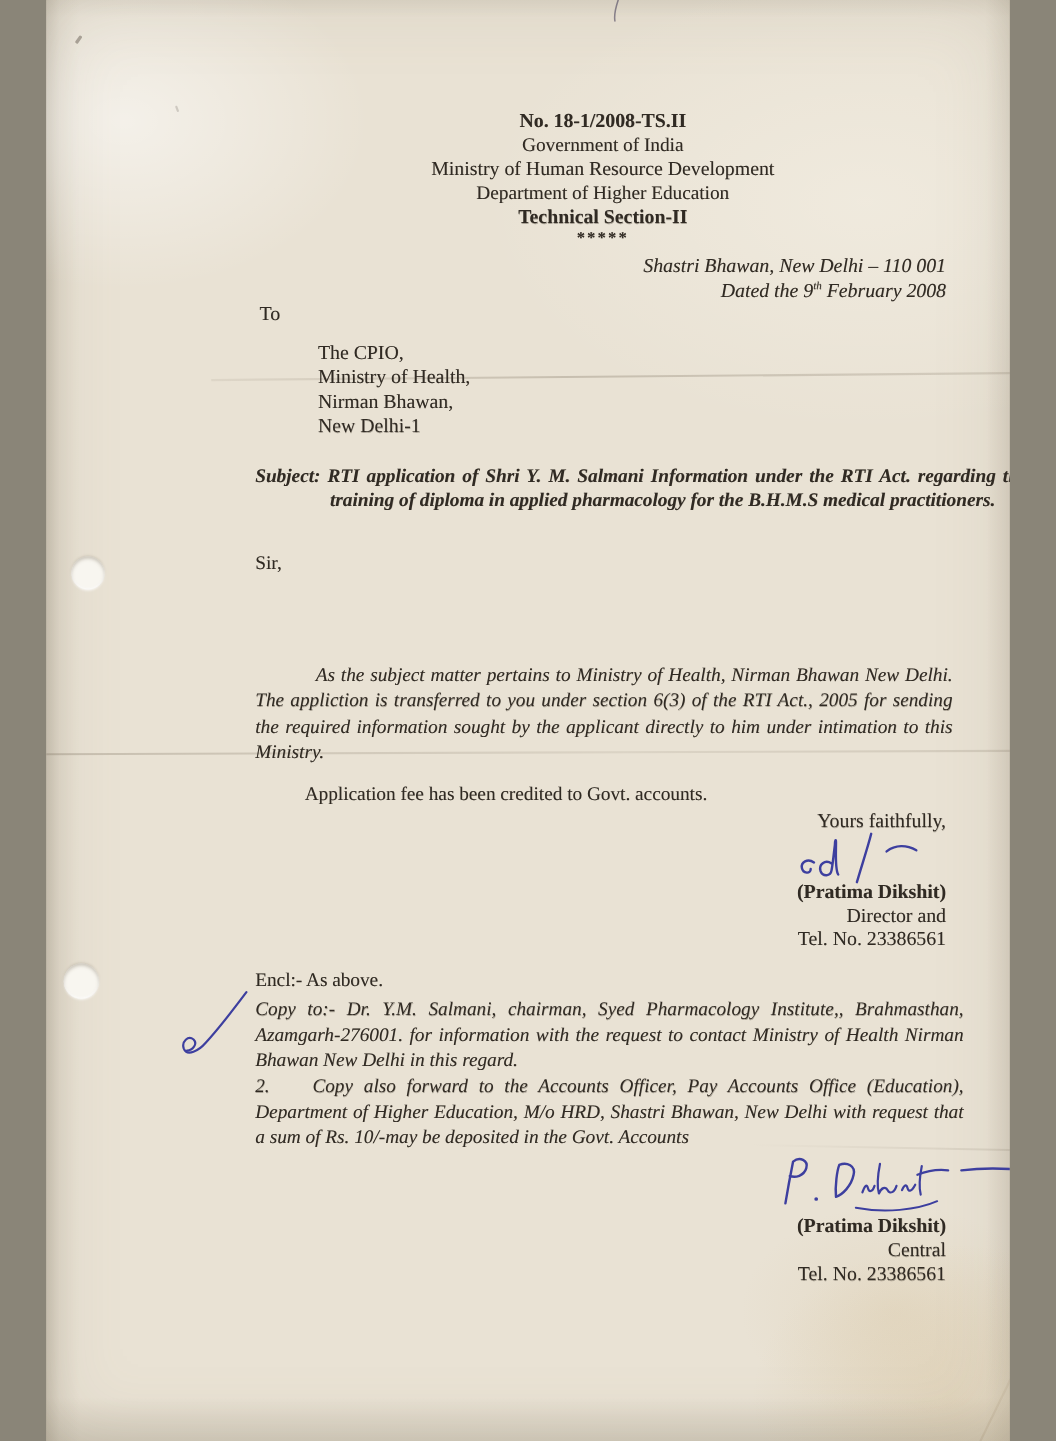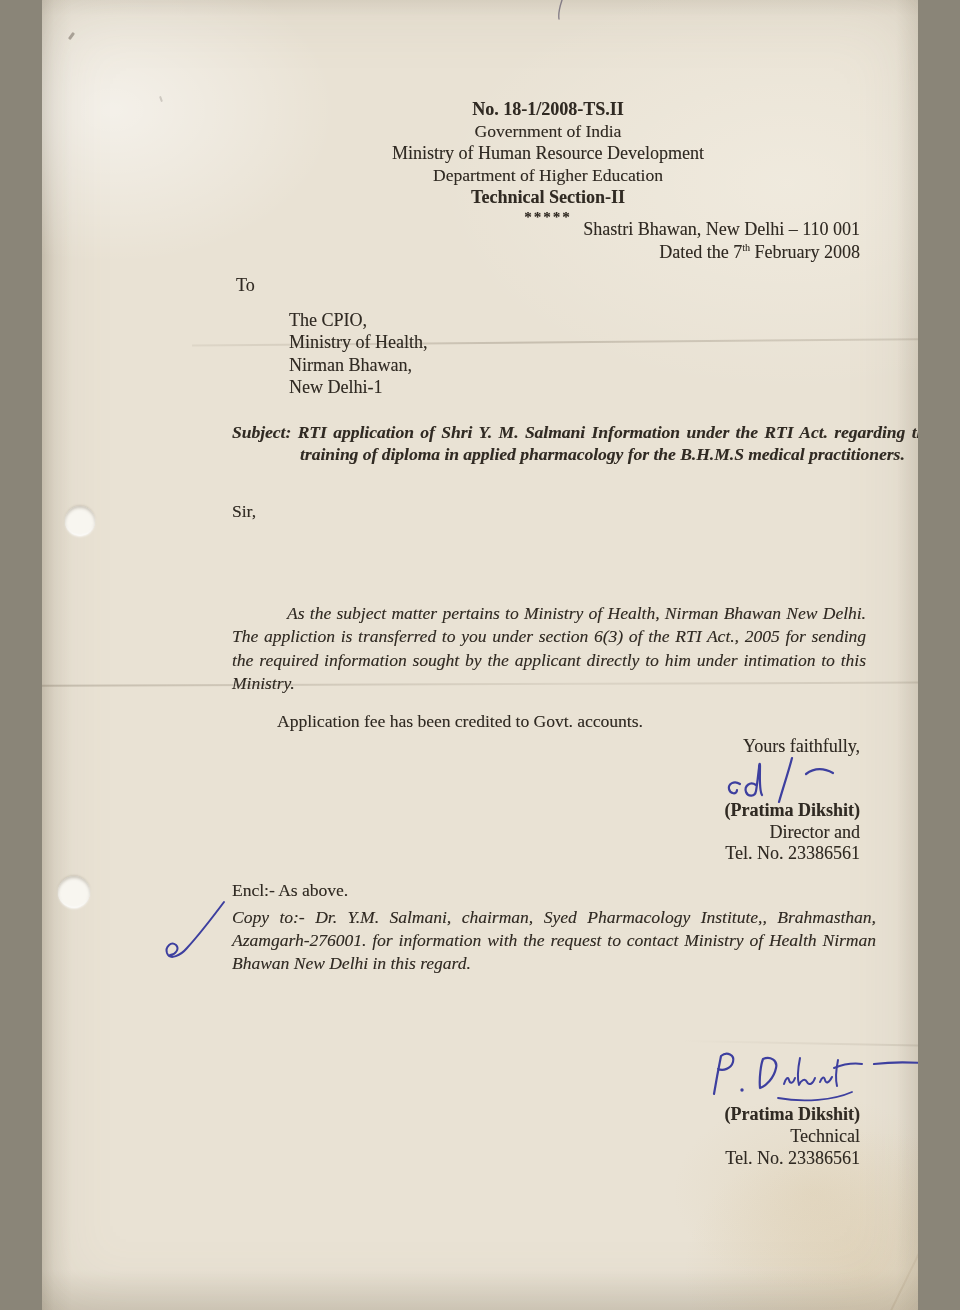--- a/index.html
+++ b/index.html
@@ -68,23 +68,23 @@
 
   <div class="t center" style="left:190px;top:98px;width:632px;line-height:22px;">
     <span class="hline b" style="font-size:18px;">No. 18-1/2008-TS.II</span>
     <span class="hline">Government of India</span>
     <span class="hline" style="font-size:18px;">Ministry of Human Resource Development</span>
     <span class="hline">Department of Higher Education</span>
     <span class="hline b" style="font-size:18px;">Technical Section-II</span>
     <span class="hline b" style="font-size:15px;letter-spacing:2px;line-height:18px;">*****</span>
   </div>
 
-  <div class="t right" style="left:418px;top:218px;width:400px;font-size:18px;line-height:22.5px;">
+  <div class="t right" style="left:418px;top:230px;width:400px;font-size:18px;line-height:22.5px;font-style:italic;">
     <span class="hline">Shastri Bhawan, New Delhi – 110 001</span>
-    <span class="hline"><span>Dated the 7</span><sup class="ord">th</sup><span> February 2008</span></span>
+    <span class="hline"><span>Dated the 9</span><sup class="ord">th</sup><span> February 2008</span></span>
   </div>
 
   <div class="t" style="left:194px;top:274px;font-size:18px;">To</div>
   <div class="t" style="left:247px;top:309px;font-size:18px;line-height:22.3px;">
     <span class="hline">The CPIO,</span>
     <span class="hline">Ministry of Health,</span>
     <span class="hline">Nirman Bhawan,</span>
     <span class="hline">New Delhi-1</span>
   </div>
 
@@ -113,35 +113,38 @@
 
   <div class="t" style="left:190px;top:879px;">Encl:- As above.</div>
 
   <div class="ink" style="position:absolute;left:118px;top:898px;width:72px;height:68px;">
     <svg width="72" height="68" viewBox="0 0 72 68">
       <path d="M64,4 C52,20 38,38 27,50 C21,57 10,63 7,55 C5,49 11,43 16,47 C20,51 15,57 10,57" stroke="#3d3f9f" stroke-width="2"></path>
     </svg>
   </div>
 
   <div class="t just" style="left:190px;top:906px;width:644px;line-height:23.2px;">Copy to:- Dr. Y.M. Salmani, chairman, Syed Pharmacology Institute,, Brahmasthan, Azamgarh-276001. for  information with the request to contact Ministry of Health Nirman Bhawan New Delhi in this regard.</div>
+  <div class="t just" style="left:190px;top:976px;width:644px;line-height:23.2px;">
+    <span class="num">2.</span><span>Copy also forward to the Accounts Officer, Pay Accounts Office (Education), Department of Higher Education, M/o HRD, Shastri Bhawan, New Delhi with request that a sum of Rs. 10/-may be deposited in the Govt. Accounts</span>
+  </div>
 
   <div class="ink" style="position:absolute;left:652px;top:1048px;width:240px;height:60px;">
     <svg width="240" height="60" viewBox="0 0 240 60">
       <path d="M20,46 C22,34 25,18 27,8 C33,3 41,7 39,14 C37,21 29,23 24,21" stroke="#3d3f9f" stroke-width="2.2"></path>
       <circle cx="48" cy="42" r="1.7" fill="#3d3f9f"></circle>
       <path d="M66,40 C65,30 67,16 69,11 C76,8 84,12 82,20 C80,30 72,38 66,40" stroke="#3d3f9f" stroke-width="2.2"></path>
       <path d="M90,36 C92,30 94,28 95,32 C96,36 99,36 101,30" stroke="#3d3f9f" stroke-width="2"></path>
       <path d="M106,10 C104,20 103,30 105,37 C107,32 111,30 113,34 C115,38 119,36 121,30" stroke="#3d3f9f" stroke-width="2"></path>
       <path d="M126,34 C128,29 130,28 131,32 C132,36 135,35 138,29" stroke="#3d3f9f" stroke-width="2"></path>
       <path d="M144,12 C142,22 141,30 143,38" stroke="#3d3f9f" stroke-width="2"></path>
       <path d="M140,20 C150,16 160,15 168,16" stroke="#3d3f9f" stroke-width="2"></path>
       <path d="M180,16 C196,14 214,14 228,15" stroke="#3d3f9f" stroke-width="2.2"></path>
       <path d="M84,50 C110,55 140,52 158,44" stroke="#3d3f9f" stroke-width="1.8"></path>
     </svg>
   </div>
 
   <div class="t right" style="left:518px;top:1104px;width:300px;font-size:18px;line-height:21.8px;">
     <span class="hline b">(Pratima Dikshit)</span>
-    <span class="hline">Technical</span>
+    <span class="hline">Central</span>
     <span class="hline">Tel. No. 23386561</span>
   </div>
 
 </div>
 
 </body></html>

